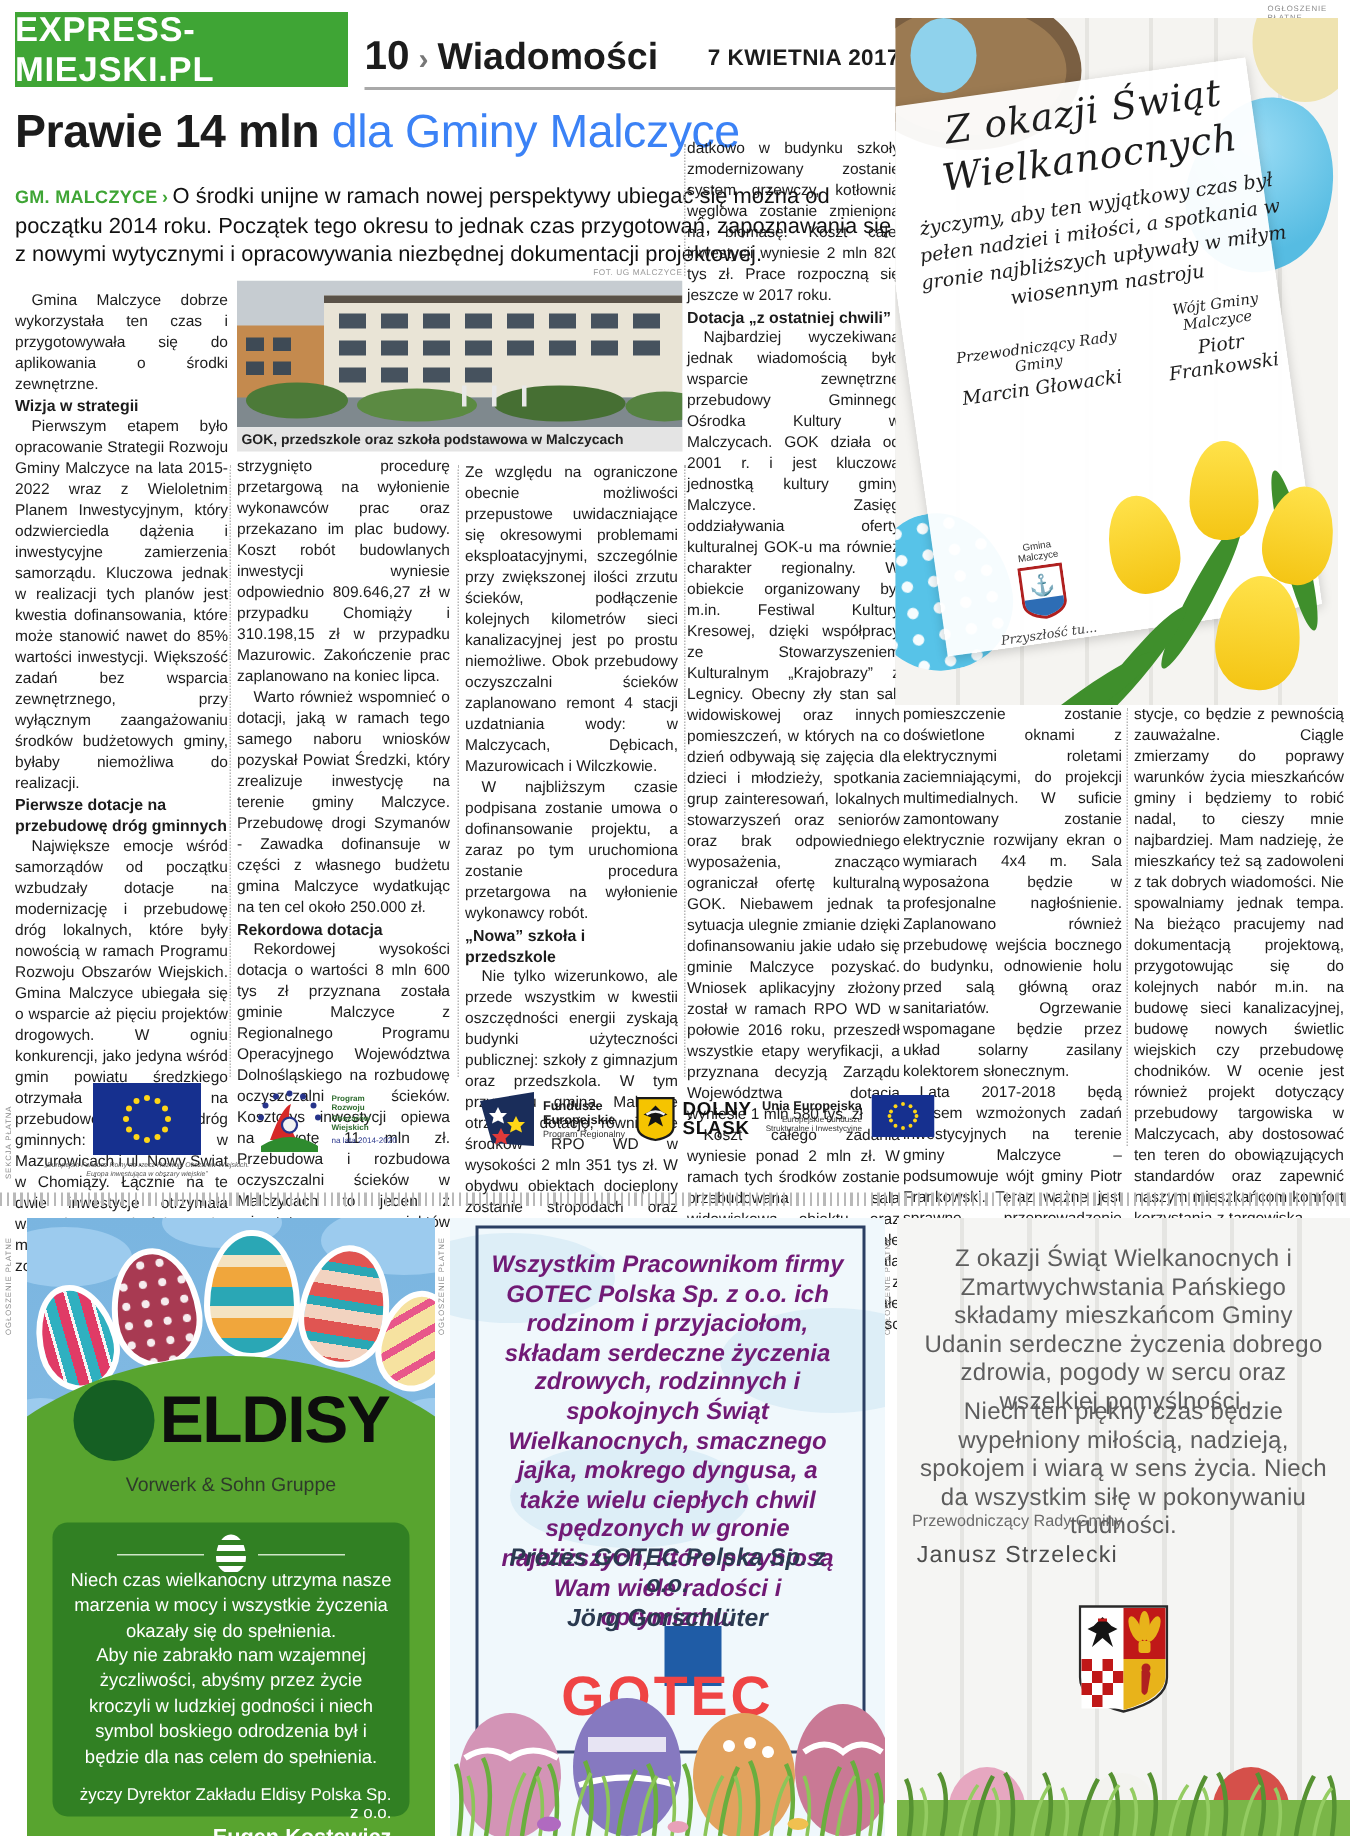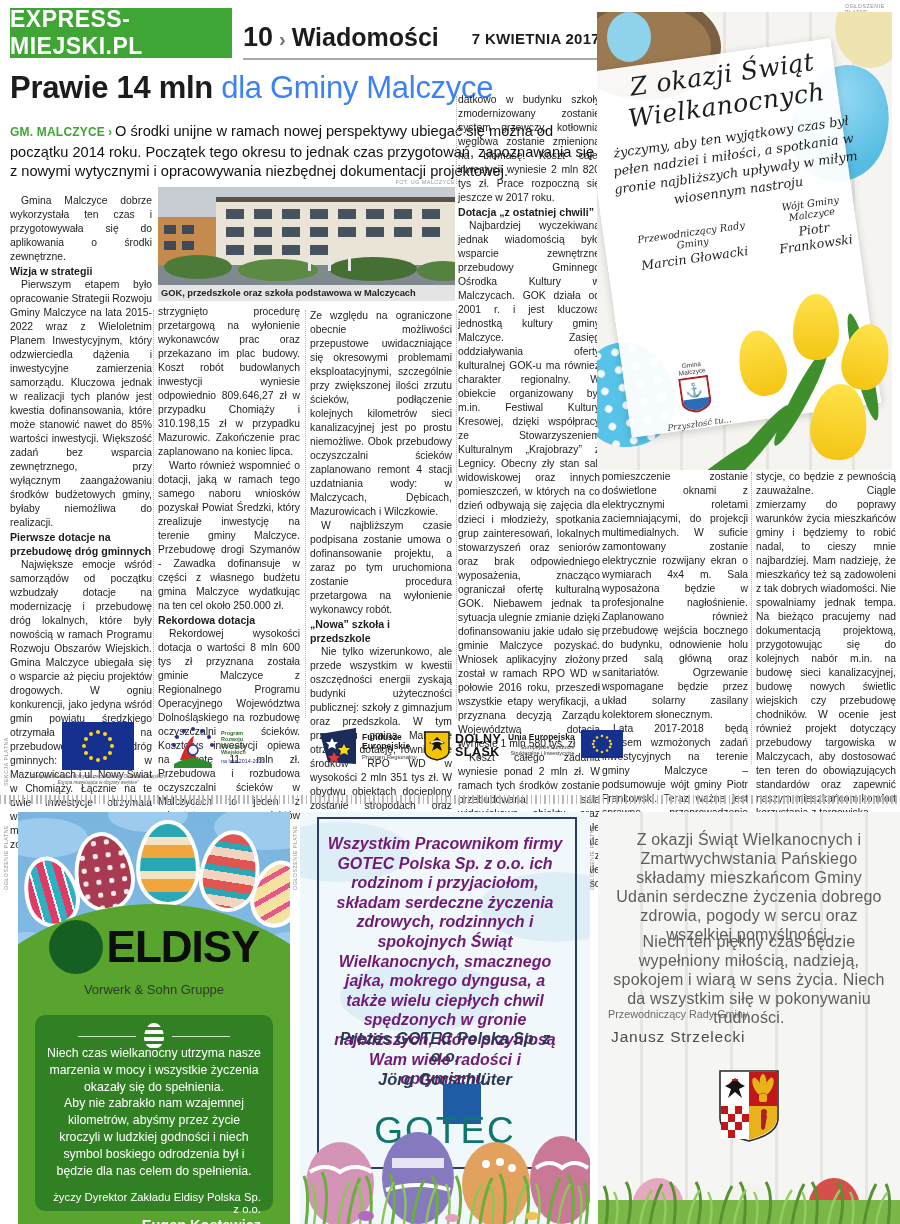--- a/index.html
+++ b/index.html
@@ -115,21 +115,21 @@
   .ad-gotec{left:300px;width:290px;background:#f0f8fc;}
   .gotec-cloud{position:absolute;background:#ddeef7;border-radius:50%;}
   .gotec-border{position:absolute;left:17px;top:5px;width:256px;height:348px;border:2px solid #2b3f63;}
   .gotec-body{position:absolute;left:26px;top:22px;width:238px;text-align:center;
               font-style:italic;font-weight:bold;color:#701a75;font-size:16px;line-height:19.6px;}
   .gotec-sign{position:absolute;left:26px;top:218px;width:238px;text-align:center;font-style:italic;color:#2b3a50;}
   .gotec-sign .t{font-size:16px;font-weight:bold;}
   .gotec-sign .n{font-size:16.5px;font-weight:bold;margin-top:4px;}
   .gotec-logo{position:absolute;left:0;top:272px;width:290px;text-align:center;}
   .gotec-sq{position:absolute;left:143px;top:0;width:38px;height:40px;background:#1f5ca6;}
-  .gotec-word{position:relative;margin-top:26px;font-size:37px;font-weight:normal;color:#0f766e;letter-spacing:2px;}
+  .gotec-word{position:relative;margin-top:26px;font-size:37px;font-weight:bold;color:#ef4444;letter-spacing:2px;}
 
   
   .ad-udanin{left:598px;width:302px;
              background:repeating-linear-gradient(90deg,#f5f5f3 0 42px,#e5e5e2 42px 45px);}
   .ud-body{position:absolute;left:12px;width:278px;text-align:center;color:#5d5d5d;
            font-size:16px;line-height:19px;letter-spacing:.2px;}
   .ud-signs{position:absolute;left:10px;top:196px;width:282px;display:flex;justify-content:space-between;}
   .ud-signs .t{font-size:10.8px;color:#6a6a6a;}
   .ud-signs .n{font-size:15.5px;color:#4c4c4c;letter-spacing:.8px;margin-top:8px;}
   .ud-crest{position:absolute;left:121px;top:258px;}
@@ -426,21 +426,21 @@
       <div class="eldisy-word">ELDISY</div>
     </div>
     <div class="eldisy-sub">Vorwerk &amp; Sohn Gruppe</div>
     <div class="eldisy-box">
       <div class="eldisy-eggicon">
         <div class="ln"></div>
           <div class="eg"></div>
           <div class="ln"></div>
       </div>
       <div class="eldisy-wish">Niech czas wielkanocny utrzyma nasze marzenia w mocy i wszystkie życzenia okazały się do spełnienia.</div>
-      <div class="eldisy-wish">Aby nie zabrakło nam wzajemnej kilometrów, abyśmy przez życie kroczyli w ludzkiej godności i niech symbol boskiego odrodzenia był i będzie dla nas celem do spełnienia.</div>
+      <div class="eldisy-wish">Aby nie zabrakło nam wzajemnej życzliwości, abyśmy przez życie kroczyli w ludzkiej godności i niech symbol boskiego odrodzenia był i będzie dla nas celem do spełnienia.</div>
       <div class="eldisy-sign">życzy Dyrektor Zakładu Eldisy Polska Sp. z o.o.</div>
       <div class="eldisy-name">Eugen Kostewicz</div>
     </div>
   </div>
 
   <div class="ad ad-gotec">
     <div class="gotec-cloud" style="left:-30px;top:10px;width:140px;height:60px;"></div>
     <div class="gotec-cloud" style="left:180px;top:60px;width:150px;height:70px;"></div>
     <div class="gotec-cloud" style="left:40px;top:150px;width:160px;height:70px;"></div>
     <div class="gotec-border"></div>

